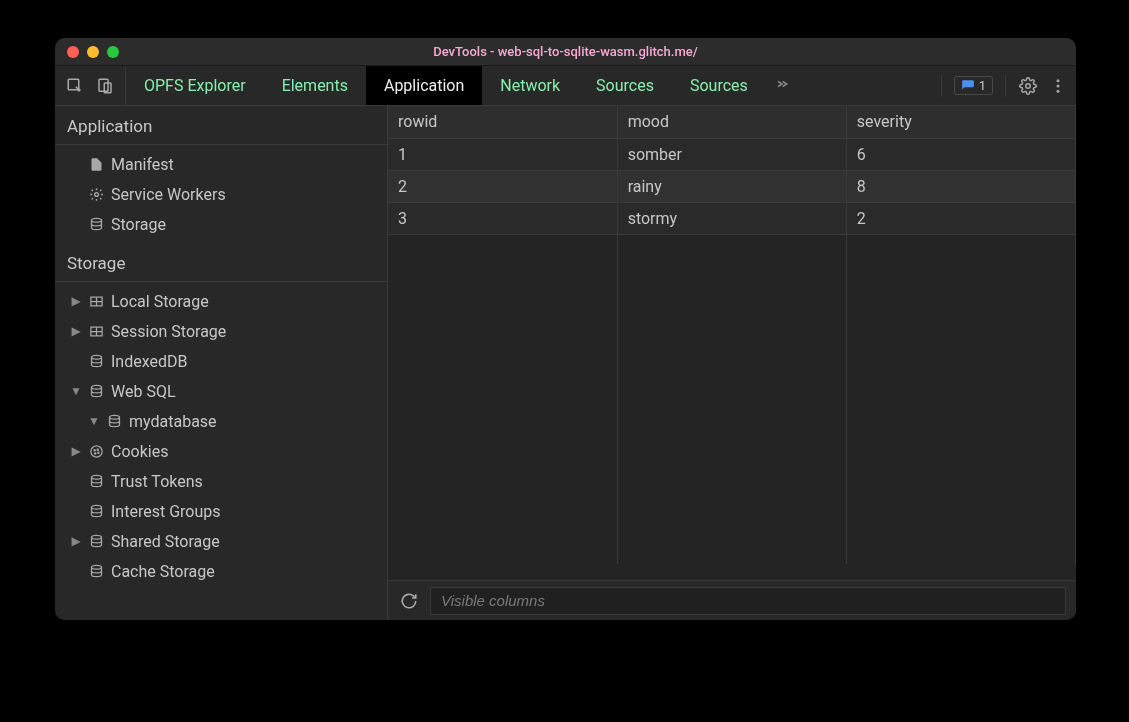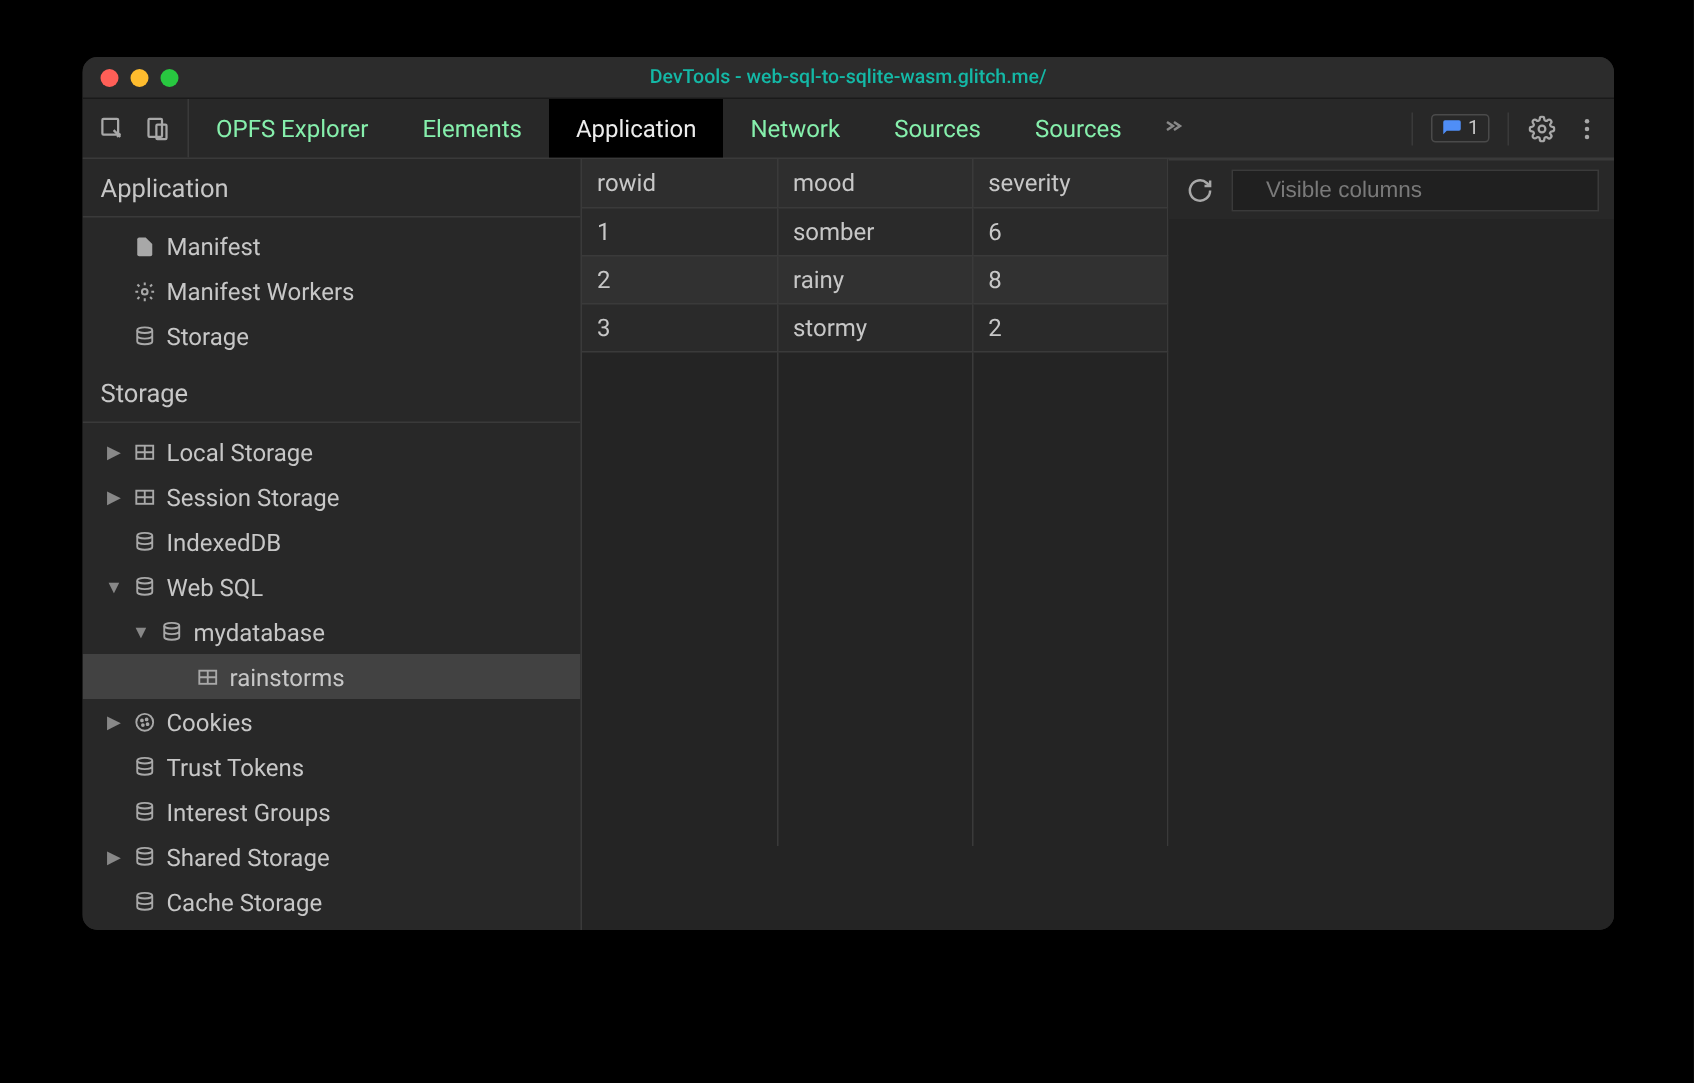--- a/index.html
+++ b/index.html
@@ -23,21 +23,21 @@
     align-items: center;
     padding: 0 12px;
     position: relative;
     border-bottom: 1px solid #1a1a1a;
   }
   .traffic { display: flex; gap: 8px; }
   .dot { width: 12px; height: 12px; border-radius: 50%; }
   .dot.red { background: #ff5f57; }
   .dot.yellow { background: #febc2e; }
   .dot.green { background: #28c840; }
-  .title { position: absolute; left: 0; right: 0; text-align: center; font-size: 13px; color: #14b8a6; font-weight: 500; pointer-events: none; }
+  .title { position: absolute; left: 0; right: 0; text-align: center; font-size: 13px; color: #f9a8d4; font-weight: 500; pointer-events: none; }
   .toolbar {
     height: 40px;
     background: #282828;
     border-bottom: 1px solid #3a3a3a;
     display: flex;
     align-items: stretch;
     color: #a8a8a8;
     font-size: 16px;
   }
   .tb-left { display: flex; align-items: center; padding: 0 10px; gap: 10px; border-right: 1px solid #3a3a3a; }
@@ -65,37 +65,37 @@
   .sidebar::-webkit-scrollbar-thumb { background: #4a4a4a; border-radius: 5px; }
   .section-head { padding: 10px 12px 8px; font-size: 17px; color: #c7c7c7; border-bottom: 1px solid #3a3a3a; }
   .tree { padding: 4px 0; font-size: 16px; }
   .item { display: flex; align-items: center; height: 30px; padding: 0 6px 0 16px; gap: 6px; cursor: default; }
   .item.selected { background: #424242; }
   .item .arrow { width: 10px; display: inline-flex; justify-content: center; color: #888; font-size: 12px; }
   .item .icon { width: 18px; height: 18px; display: inline-flex; align-items: center; justify-content: center; color: #a8a8a8; }
   .item .label { color: #c7c7c7; }
   .indent-1 { padding-left: 34px; }
   .indent-3 { padding-left: 74px; }
-  .content { flex: 1; display: flex; flex-direction: row; background: #242424; }
+  .content { flex: 1; display: flex; flex-direction: column; background: #242424; }
   .table-wrap { flex: 1; overflow: auto; }
   table { width: 100%; border-collapse: collapse; table-layout: fixed; font-size: 16px; }
   th, td { text-align: left; padding: 6px 10px; border-right: 1px solid #3a3a3a; border-bottom: 1px solid #3a3a3a; color: #c7c7c7; font-weight: 400; }
   th { background: #2e2e2e; height: 32px; }
   td { height: 30px; }
   tbody tr:nth-child(odd) td { background: #2a2a2a; }
   tbody tr:nth-child(even) td { background: #313131; }
   tbody tr.remainder td { background: #242424; border-right: 1px solid #3a3a3a; border-bottom: none; height: 330px; vertical-align: top; }
   .footer {
     height: 40px; border-top: 1px solid #3a3a3a; background: #282828;
     display: flex; align-items: center; padding: 0 10px; gap: 10px;
   }
   .footer .refresh { width: 22px; height: 22px; display: inline-flex; align-items: center; justify-content: center; color: #a8a8a8; }
   .footer input {
     flex: 1; height: 28px; background: #202020; border: 1px solid #3a3a3a;
-    color: #c7c7c7; padding: 0 22px; font-size: 15px; outline: none;
+    color: #c7c7c7; padding: 0 10px; font-size: 15px; outline: none; font-style: italic;
   }
   .footer input::placeholder { color: #7a7a7a; }
   .chevrons { color: #888; font-size: 16px; padding: 0 8px; }
 </style>
 </head>
 <body>
 
 <div class="window">
   <div class="titlebar">
     <div class="traffic">
@@ -173,21 +173,21 @@
           <span class="label">Manifest</span>
         </div>
         <div class="item">
           <span class="arrow"></span>
           <span class="icon">
             <svg width="15" height="15" viewBox="0 0 24 24" fill="none" stroke="currentColor" stroke-width="2.2">
                 <circle cx="12" cy="12" r="3"></circle>
                 <path d="M12 2v3M12 19v3M4.2 4.2l2.1 2.1M17.7 17.7l2.1 2.1M2 12h3M19 12h3M4.2 19.8l2.1-2.1M17.7 6.3l2.1-2.1"></path>
               </svg>
           </span>
-          <span class="label">Manifest Workers</span>
+          <span class="label">Service Workers</span>
         </div>
         <div class="item">
           <span class="arrow"></span>
           <span class="icon">
             <svg width="15" height="15" viewBox="0 0 24 24" fill="none" stroke="currentColor" stroke-width="2">
                 <ellipse cx="12" cy="5" rx="8" ry="3"></ellipse>
                 <path d="M4 5v6c0 1.7 3.6 3 8 3s8-1.3 8-3V5M4 11v6c0 1.7 3.6 3 8 3s8-1.3 8-3v-6"></path>
               </svg>
           </span>
           <span class="label">Storage</span>
@@ -238,29 +238,20 @@
         </div>
         <div class="item indent-1">
           <span class="arrow">▼</span>
           <span class="icon">
             <svg width="15" height="15" viewBox="0 0 24 24" fill="none" stroke="currentColor" stroke-width="2">
                 <ellipse cx="12" cy="5" rx="8" ry="3"></ellipse>
                 <path d="M4 5v6c0 1.7 3.6 3 8 3s8-1.3 8-3V5M4 11v6c0 1.7 3.6 3 8 3s8-1.3 8-3v-6"></path>
               </svg>
           </span>
           <span class="label">mydatabase</span>
-        </div>
-        <div class="item indent-3 selected">
-          <span class="icon">
-            <svg width="15" height="15" viewBox="0 0 24 24" fill="none" stroke="currentColor" stroke-width="2">
-                <rect x="3" y="5" width="18" height="14"></rect>
-                <path d="M3 12h18M12 5v14"></path>
-              </svg>
-          </span>
-          <span class="label">rainstorms</span>
         </div>
         <div class="item">
           <span class="arrow">▶</span>
           <span class="icon">
             <svg width="15" height="15" viewBox="0 0 24 24" fill="none" stroke="currentColor" stroke-width="2">
                 <circle cx="12" cy="12" r="9"></circle>
                 <circle cx="9" cy="10" r="1" fill="currentColor"></circle>
                 <circle cx="14" cy="9" r="1" fill="currentColor"></circle>
                 <circle cx="10" cy="15" r="1" fill="currentColor"></circle>
                 <circle cx="15" cy="14" r="1" fill="currentColor"></circle>

